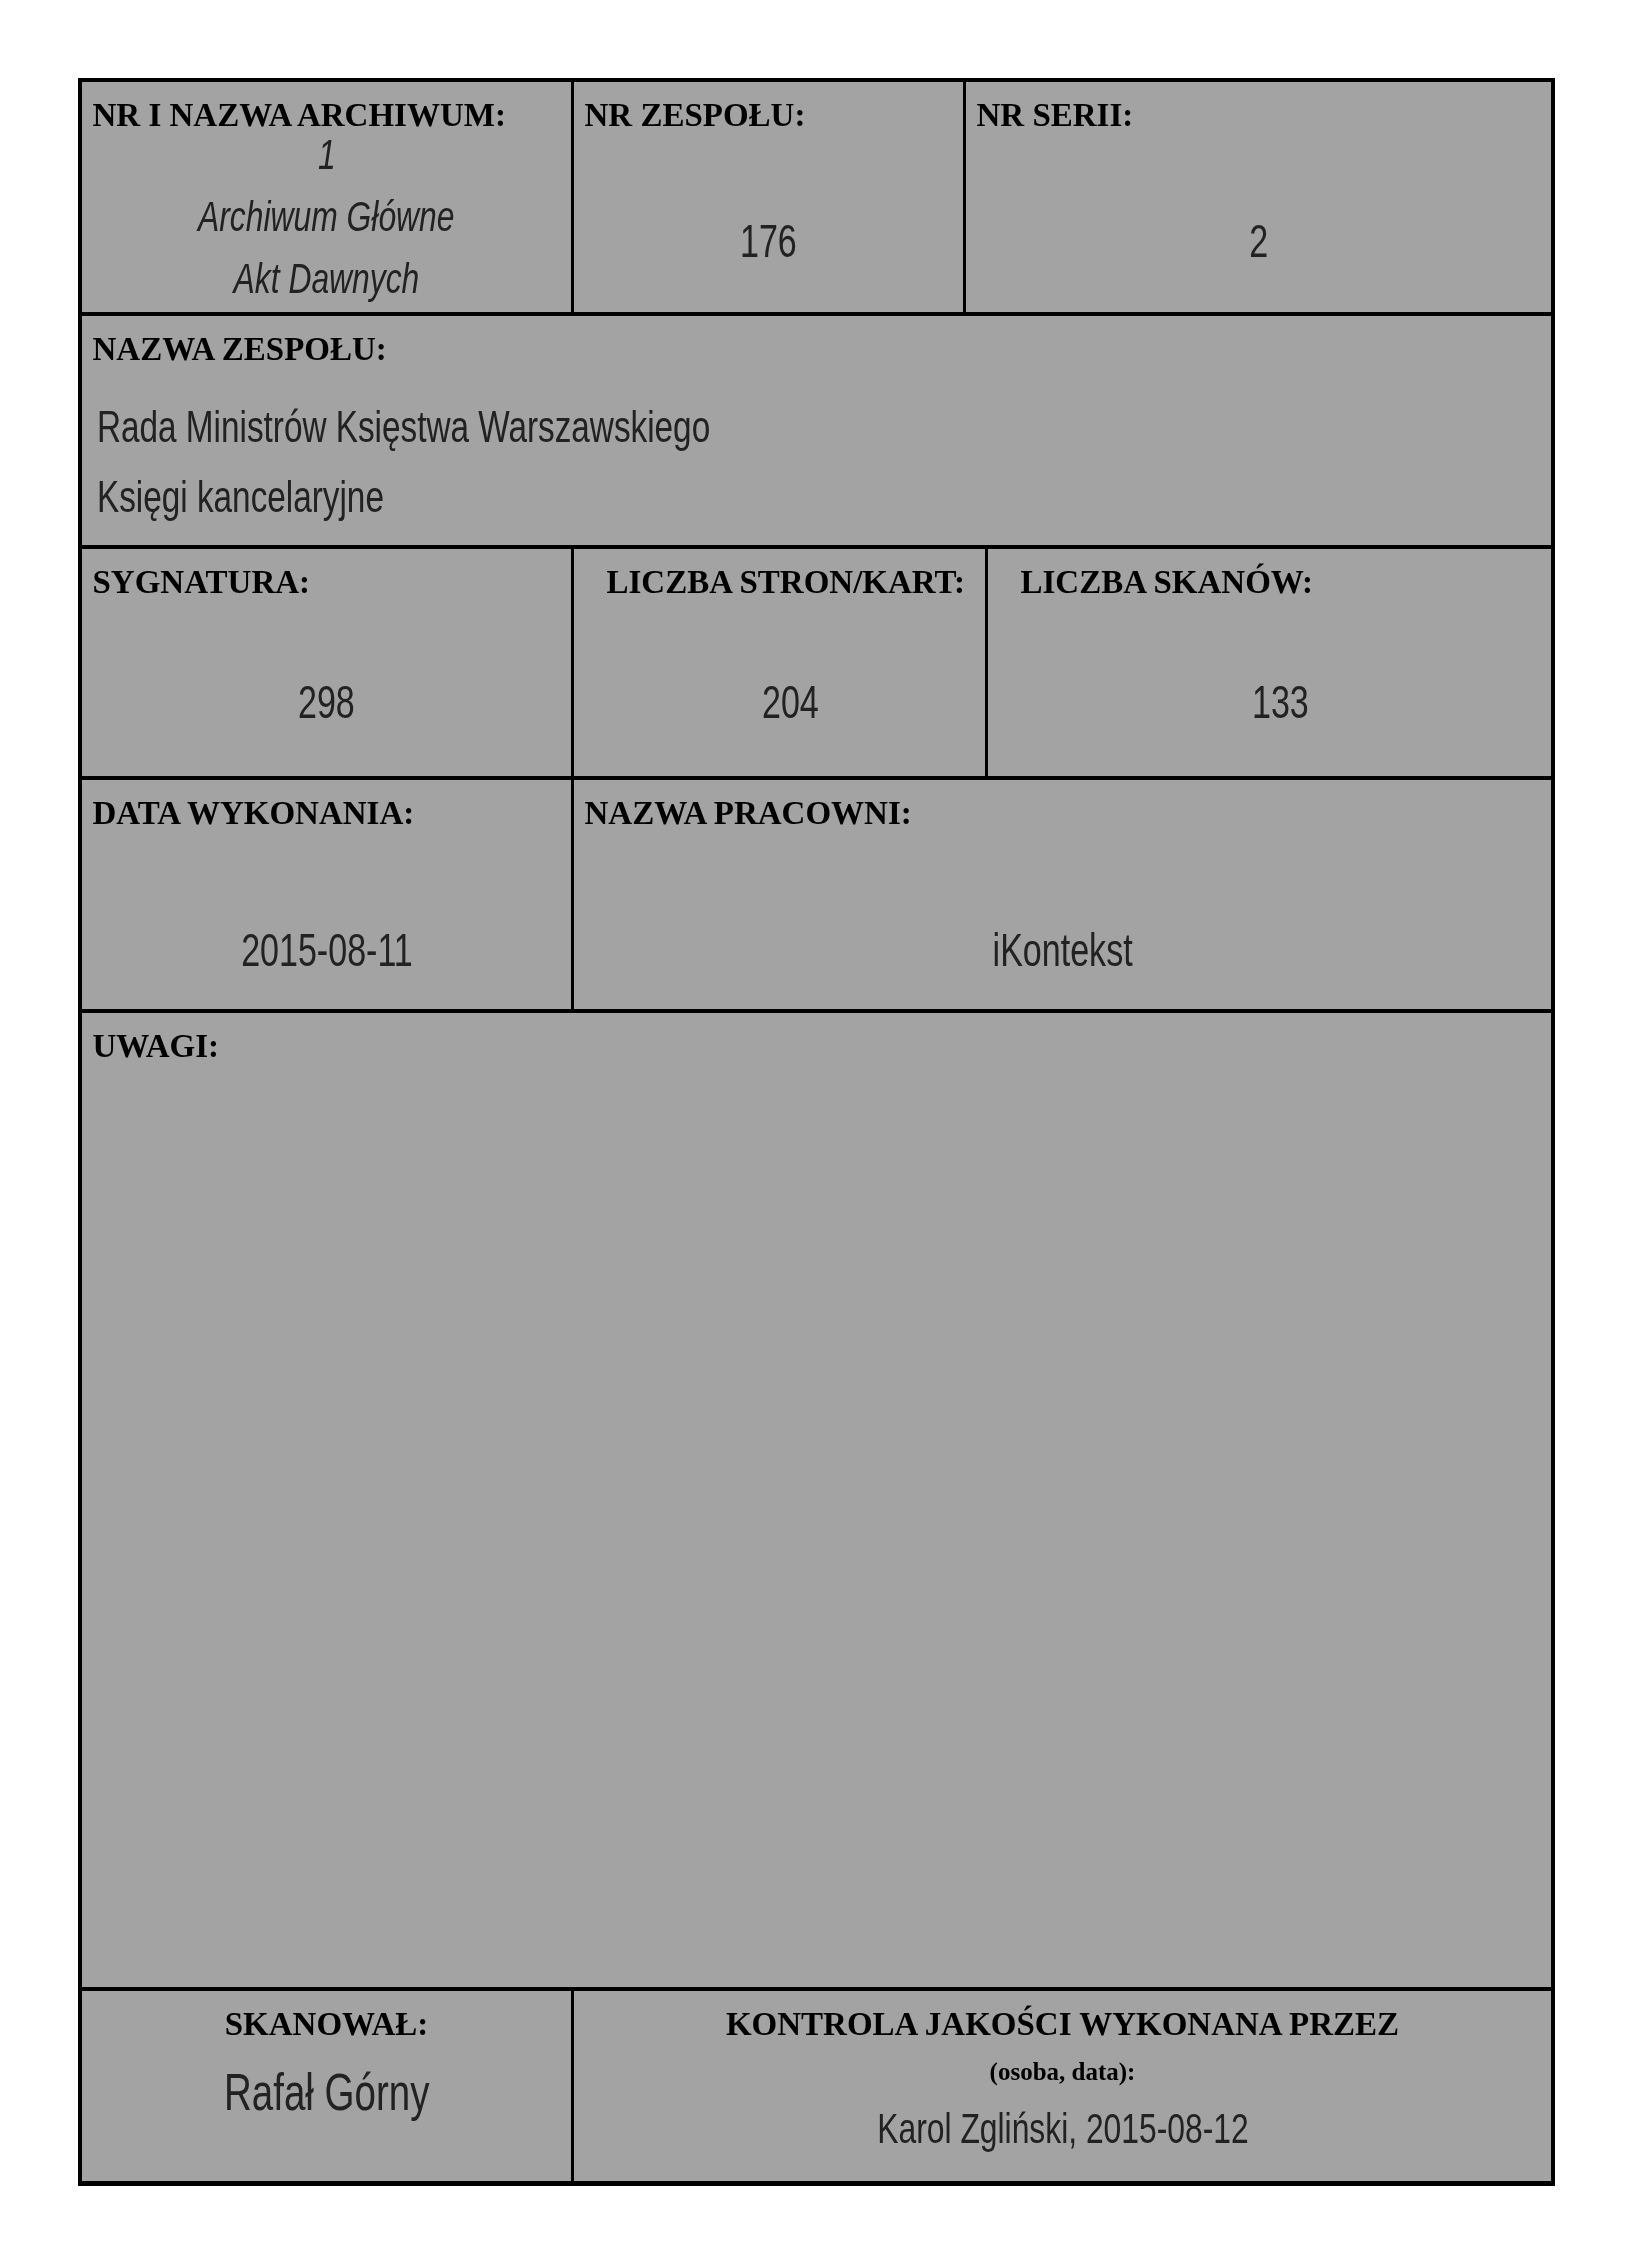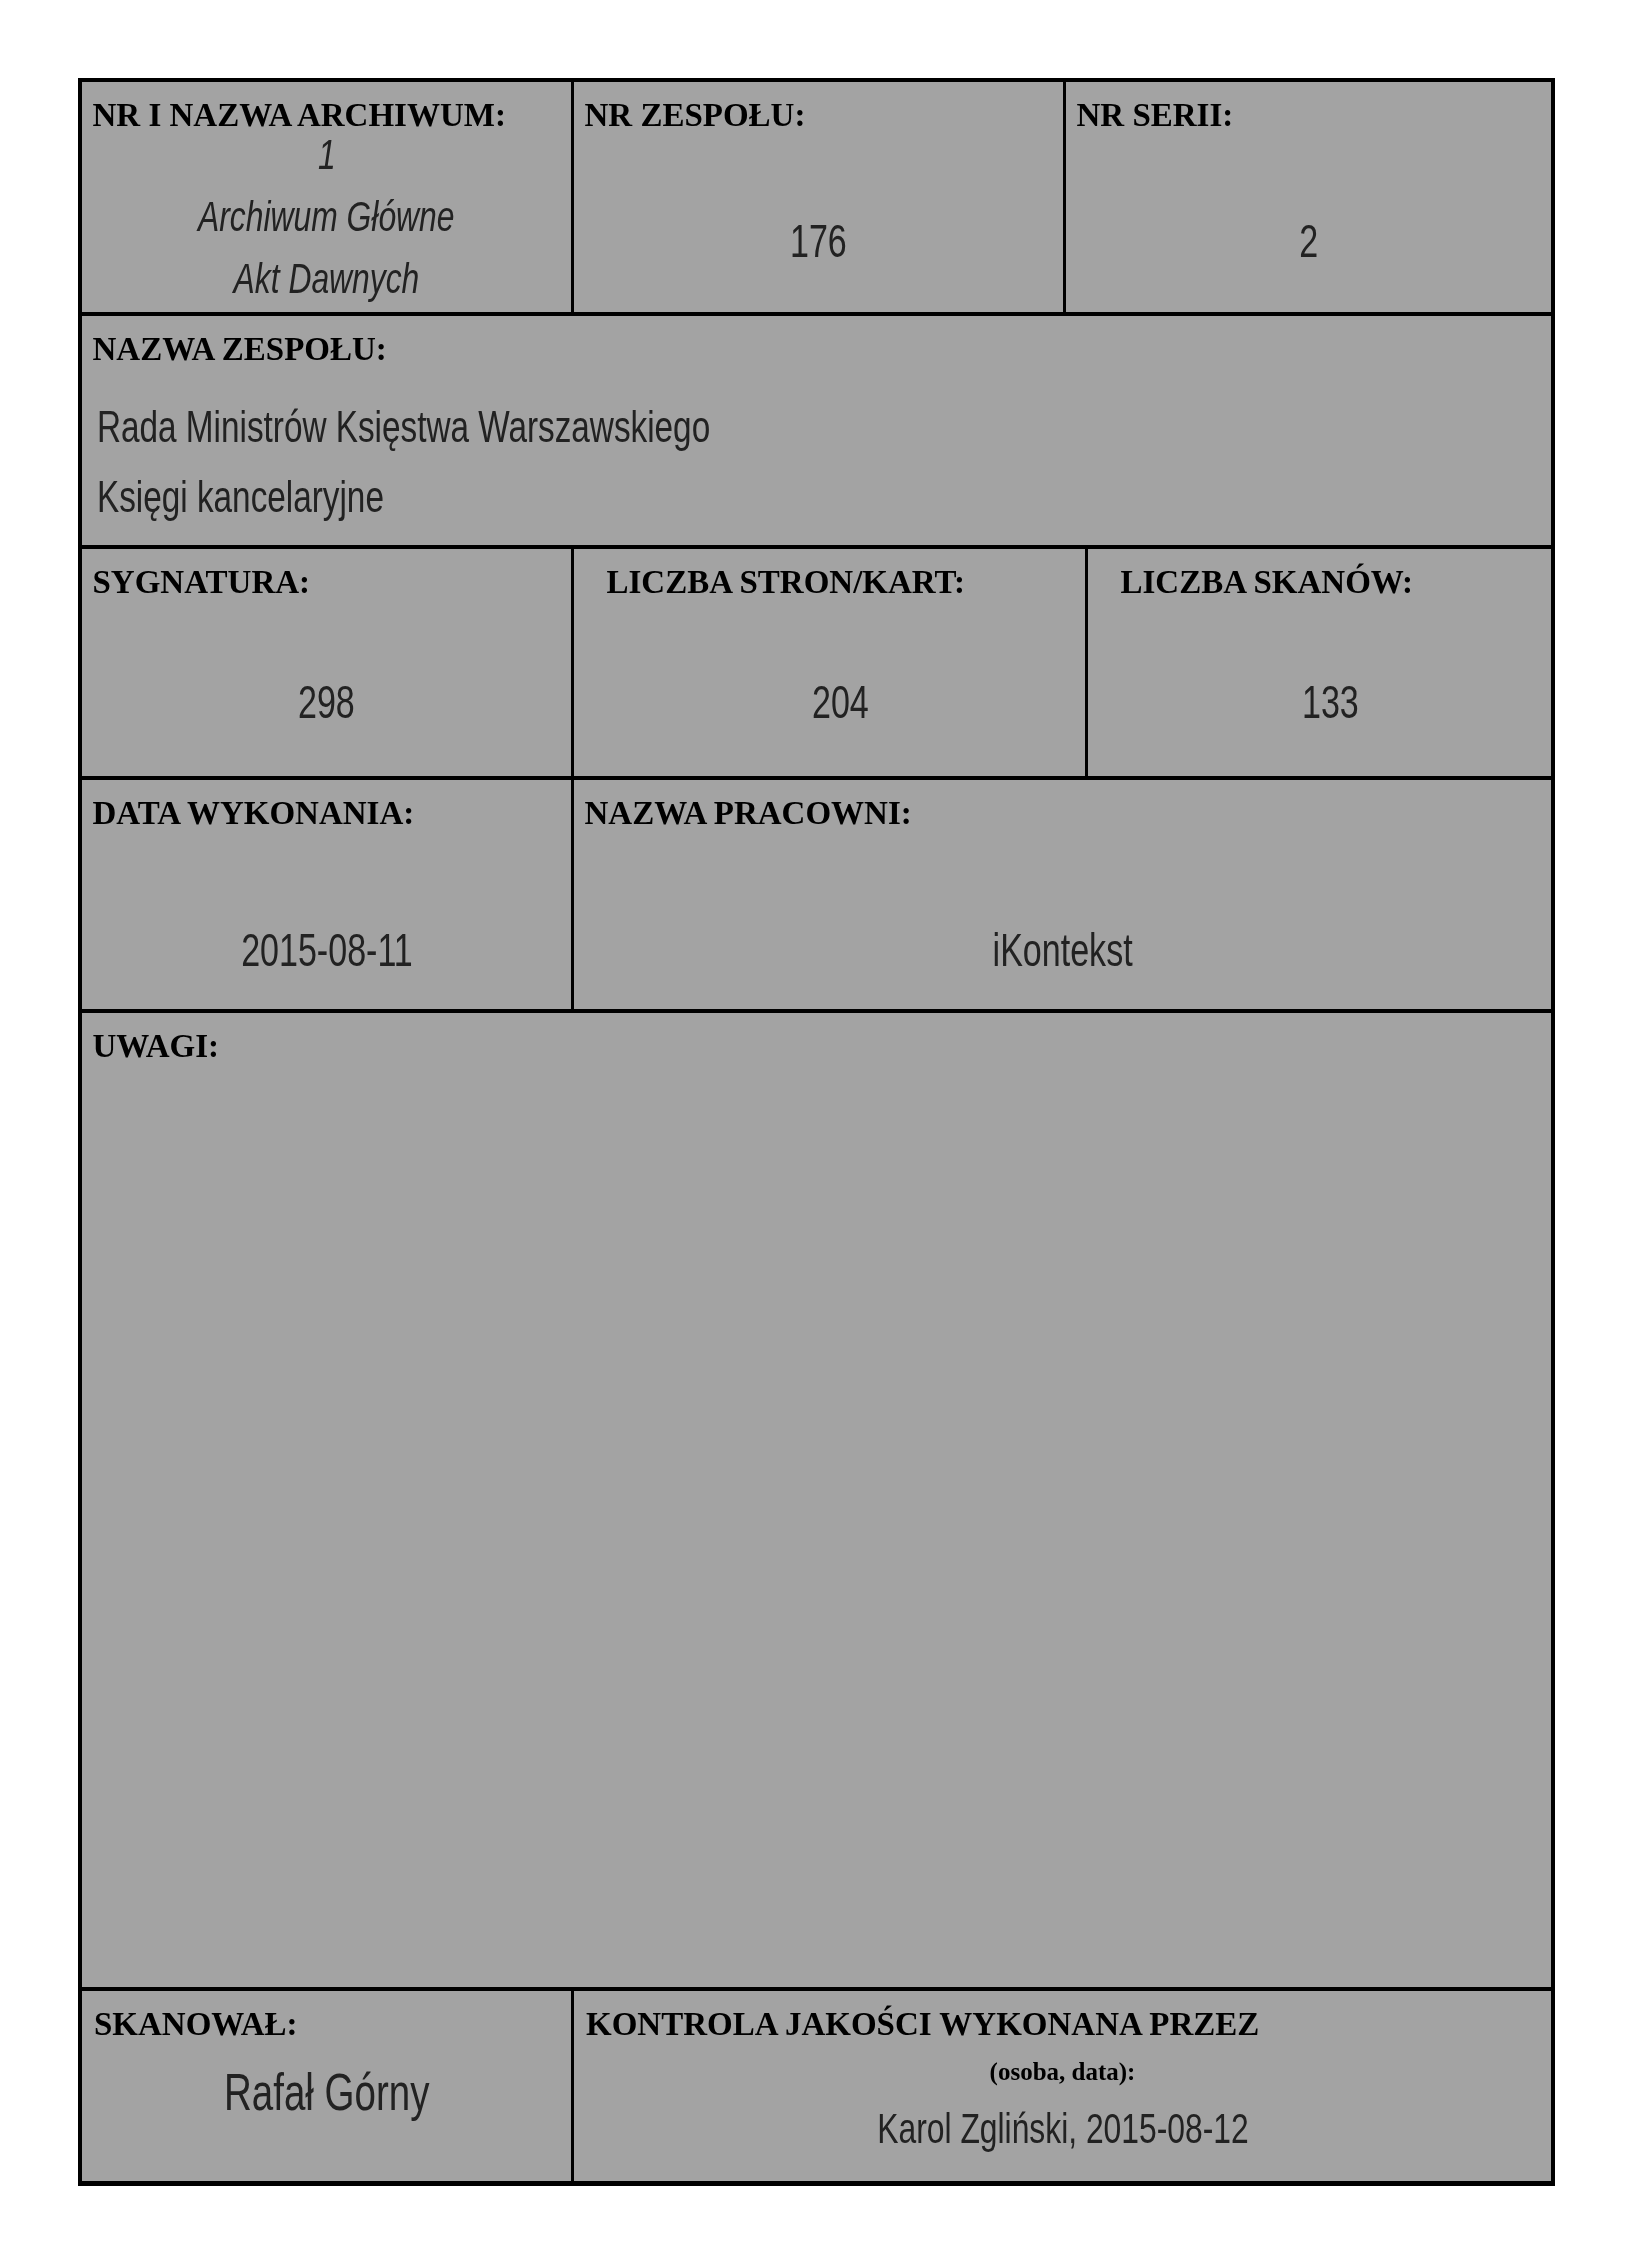--- a/index.html
+++ b/index.html
@@ -6,24 +6,24 @@
   .page{position:relative;width:1630px;height:2261px;background:#ffffff;overflow:hidden;
         font-family:"Liberation Sans",sans-serif;color:#000;}
   .tbl{position:absolute;left:78px;top:78px;width:1477px;height:2108px;
        box-sizing:border-box;border:4px solid #000;border-bottom-width:5.3px;
        display:flex;flex-direction:column;background:#a3a3a3;}
   .row{display:flex;box-sizing:border-box;border-bottom:4px solid #000;}
   .row:last-child{border-bottom:none;flex:1;}
   .cell{position:relative;box-sizing:border-box;border-right:3.3px solid #000;}
   .cell:last-child{border-right:none;flex:1;}
   .r1{height:234px;} .r2{height:233px;} .r3{height:231px;gap:22px;} .r4{height:233px;} .r5{height:978px;}
-  .w1{width:492px;} .w2{width:492px;padding-left:48px;}
+  .w1{width:492px;} .w2{width:392px;padding-left:48px;}
   .lbl{position:absolute;top:14.5px;left:10.5px;font-family:"Liberation Serif",serif;
        font-weight:bold;font-size:33px;line-height:1.1;color:#000;white-space:nowrap;}
-  .lbl-center{left:12px;right:0;}
+  .lbl-center{left:0;right:0;text-align:center;}
   .sublbl{position:absolute;left:0;right:0;text-align:center;font-family:"Liberation Serif",serif;
        font-weight:bold;font-size:25px;color:#000;}
   .val{position:absolute;left:0;right:0;text-align:center;color:#222;}
   .cond{display:inline-block;transform:scaleX(0.74);transform-origin:50% 50%;white-space:nowrap;}
   .cond-left{display:inline-block;transform:scaleX(0.74);transform-origin:0 50%;white-space:nowrap;}
   .big{font-size:46px;}
   .italic{font-style:italic;}
   .archive-block{top:41px;line-height:62px;font-size:43px;}
   .zespol-name{top:76px;left:14.5px;right:6.6px;text-align:left;line-height:70px;font-size:45px;}
   .v-num{top:132px;}

